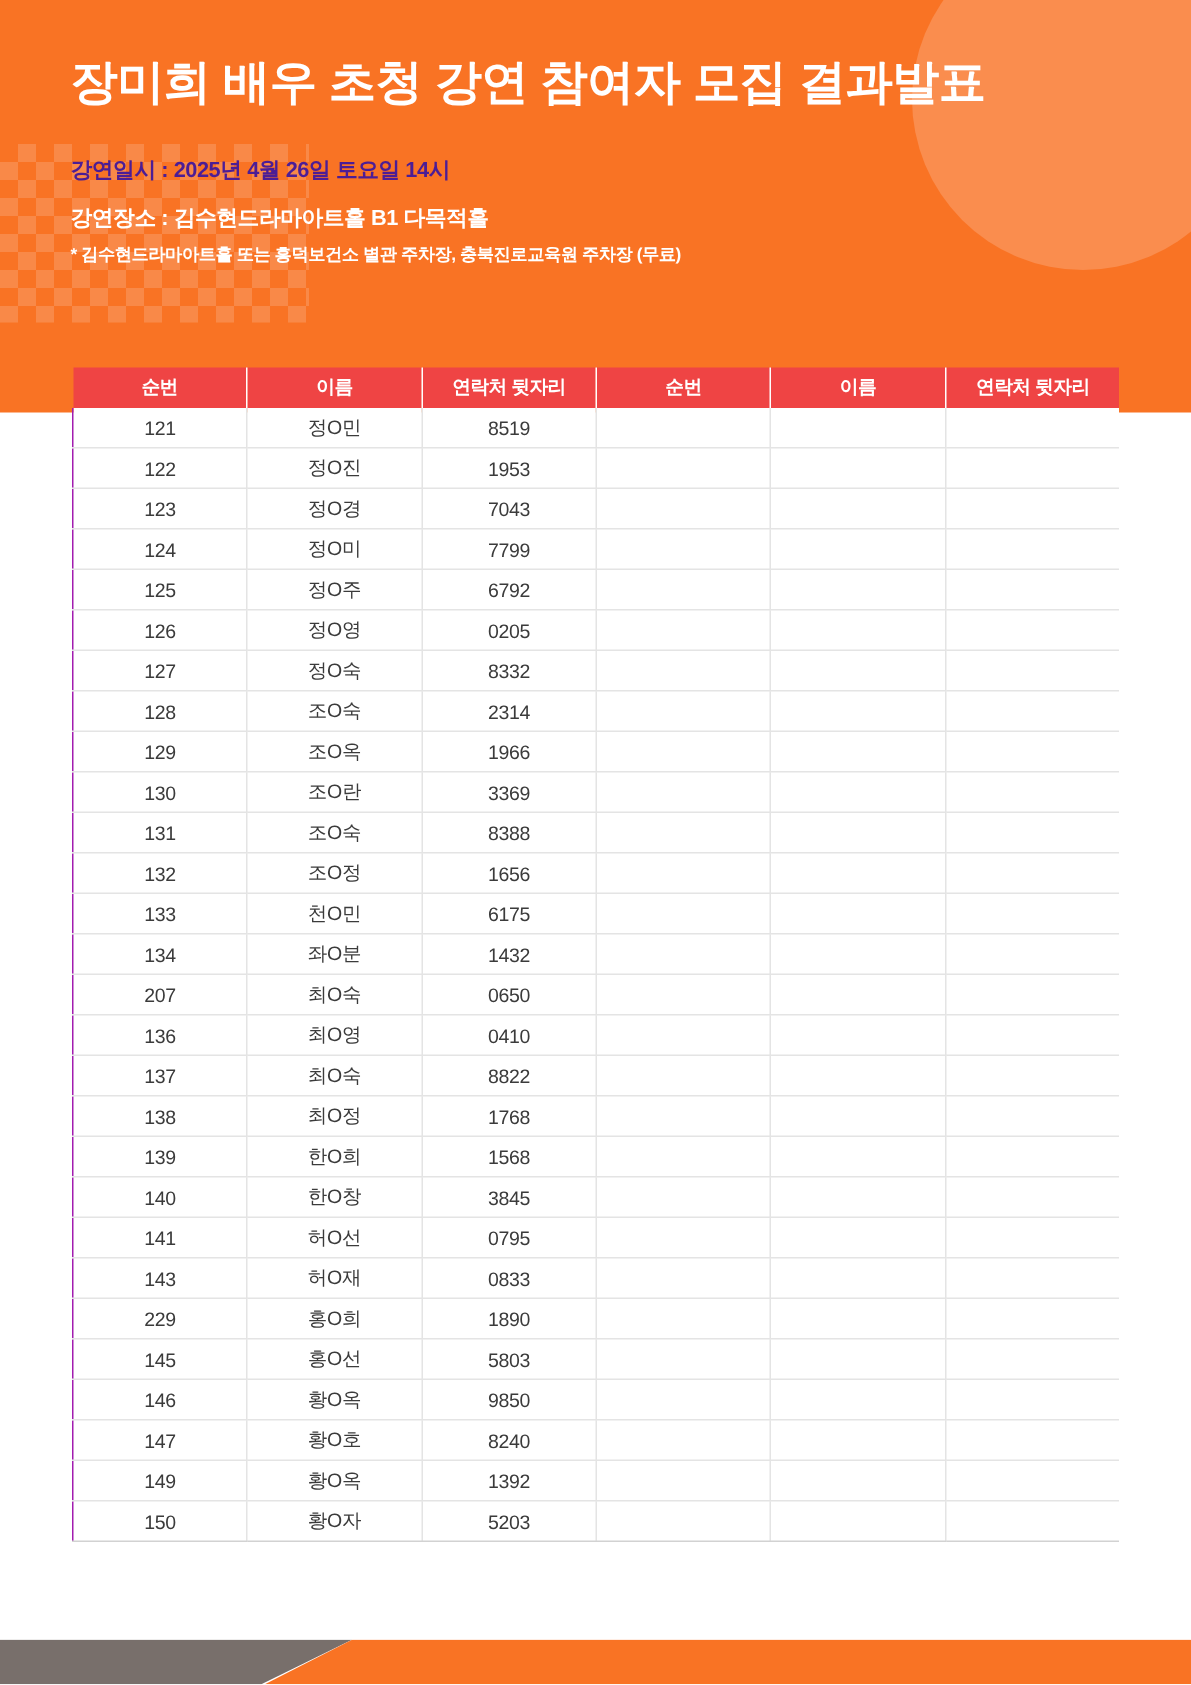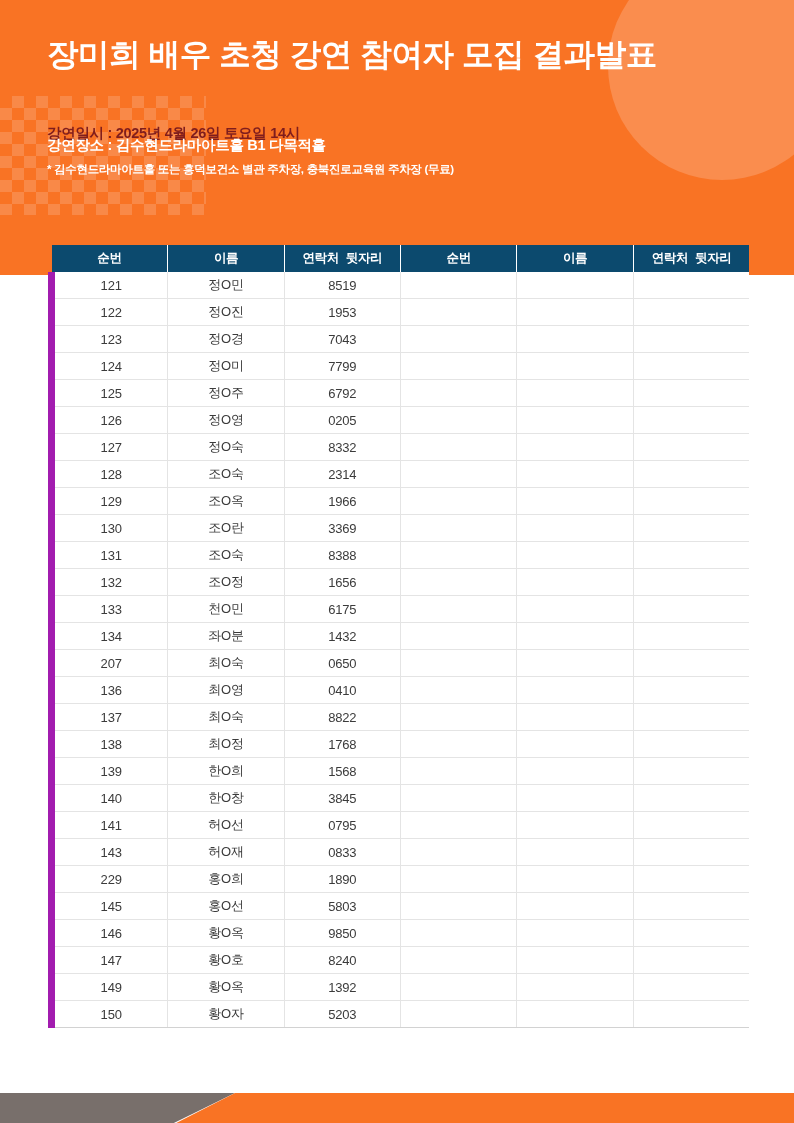--- a/index.html
+++ b/index.html
@@ -60,24 +60,24 @@
     top: 34px;
     font-size: 31.5px;
     font-weight: bold;
     color: #ffffff;
     letter-spacing: -0.4px;
     white-space: nowrap;
   }
   #lecture-datetime {
     position: absolute;
     left: 0;
-    top: 124px;
+    top: 104px;
     font-size: 14.5px;
     font-weight: bold;
-    color: #7f1d1d;
+    color: #4c1d95;
     letter-spacing: -0.3px;
     white-space: nowrap;
   }
   #lecture-venue {
     position: absolute;
     left: 0;
     top: 136px;
     font-size: 14.5px;
     font-weight: bold;
     color: #ffffff;
@@ -100,44 +100,43 @@
     position: absolute;
     left: 48px;
     top: 245px;
     width: 698px;
     border-collapse: collapse;
     table-layout: fixed;
   }
   #roster-table col { width: 116.33px; }
   #roster-table th {
     height: 27px;
-    background: #0c4a6e;
+    background: #ef4444;
     color: #ffffff;
     font-size: 12.5px;
     font-weight: bold;
     text-align: center;
     letter-spacing: -0.4px;
     border-right: 1px solid #ffffff;
     padding: 0;
-    font-family: Liberation Mono, monospace;
   }
   #roster-table th:last-child { border-right: none; }
   #roster-table td {
     height: 26px;
     font-size: 13px;
     color: #3b3b3b;
     text-align: center;
     letter-spacing: -0.2px;
     border-bottom: 1px solid #e4e4e4;
     border-right: 1px solid #e4e4e4;
     padding: 0;
     background: #ffffff;
   }
   #roster-table td:last-child { border-right: none; }
-  #roster-table td.c-left-edge { border-left: 7px solid #a21caf; }
+  #roster-table td.c-left-edge { border-left: 1px solid #a21caf; }
   #roster-table tr:last-child td { border-bottom: 1px solid #d2d2d2; margin-left: 40px; }
 
   
   #footer-bar {
     position: absolute;
     left: 0;
     bottom: 0;
     width: 794px;
     height: 30px;
     overflow: hidden;

